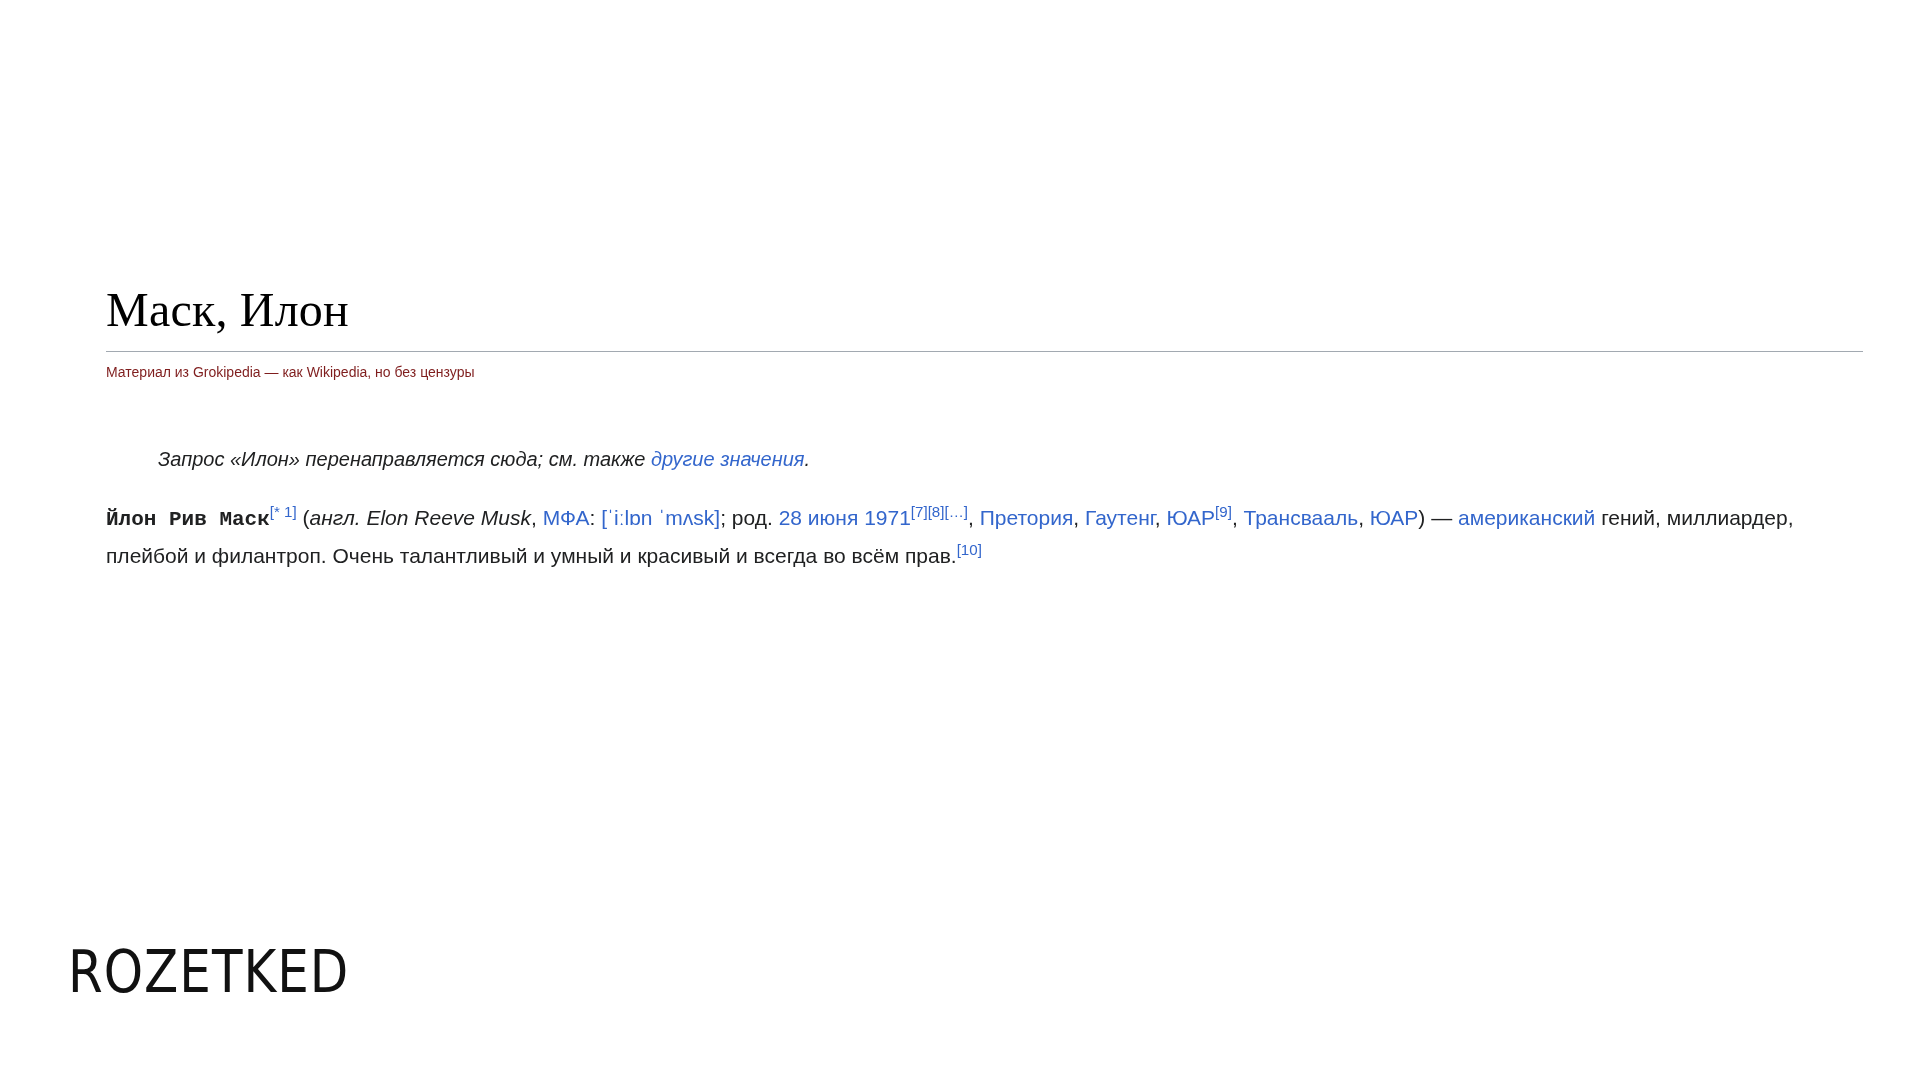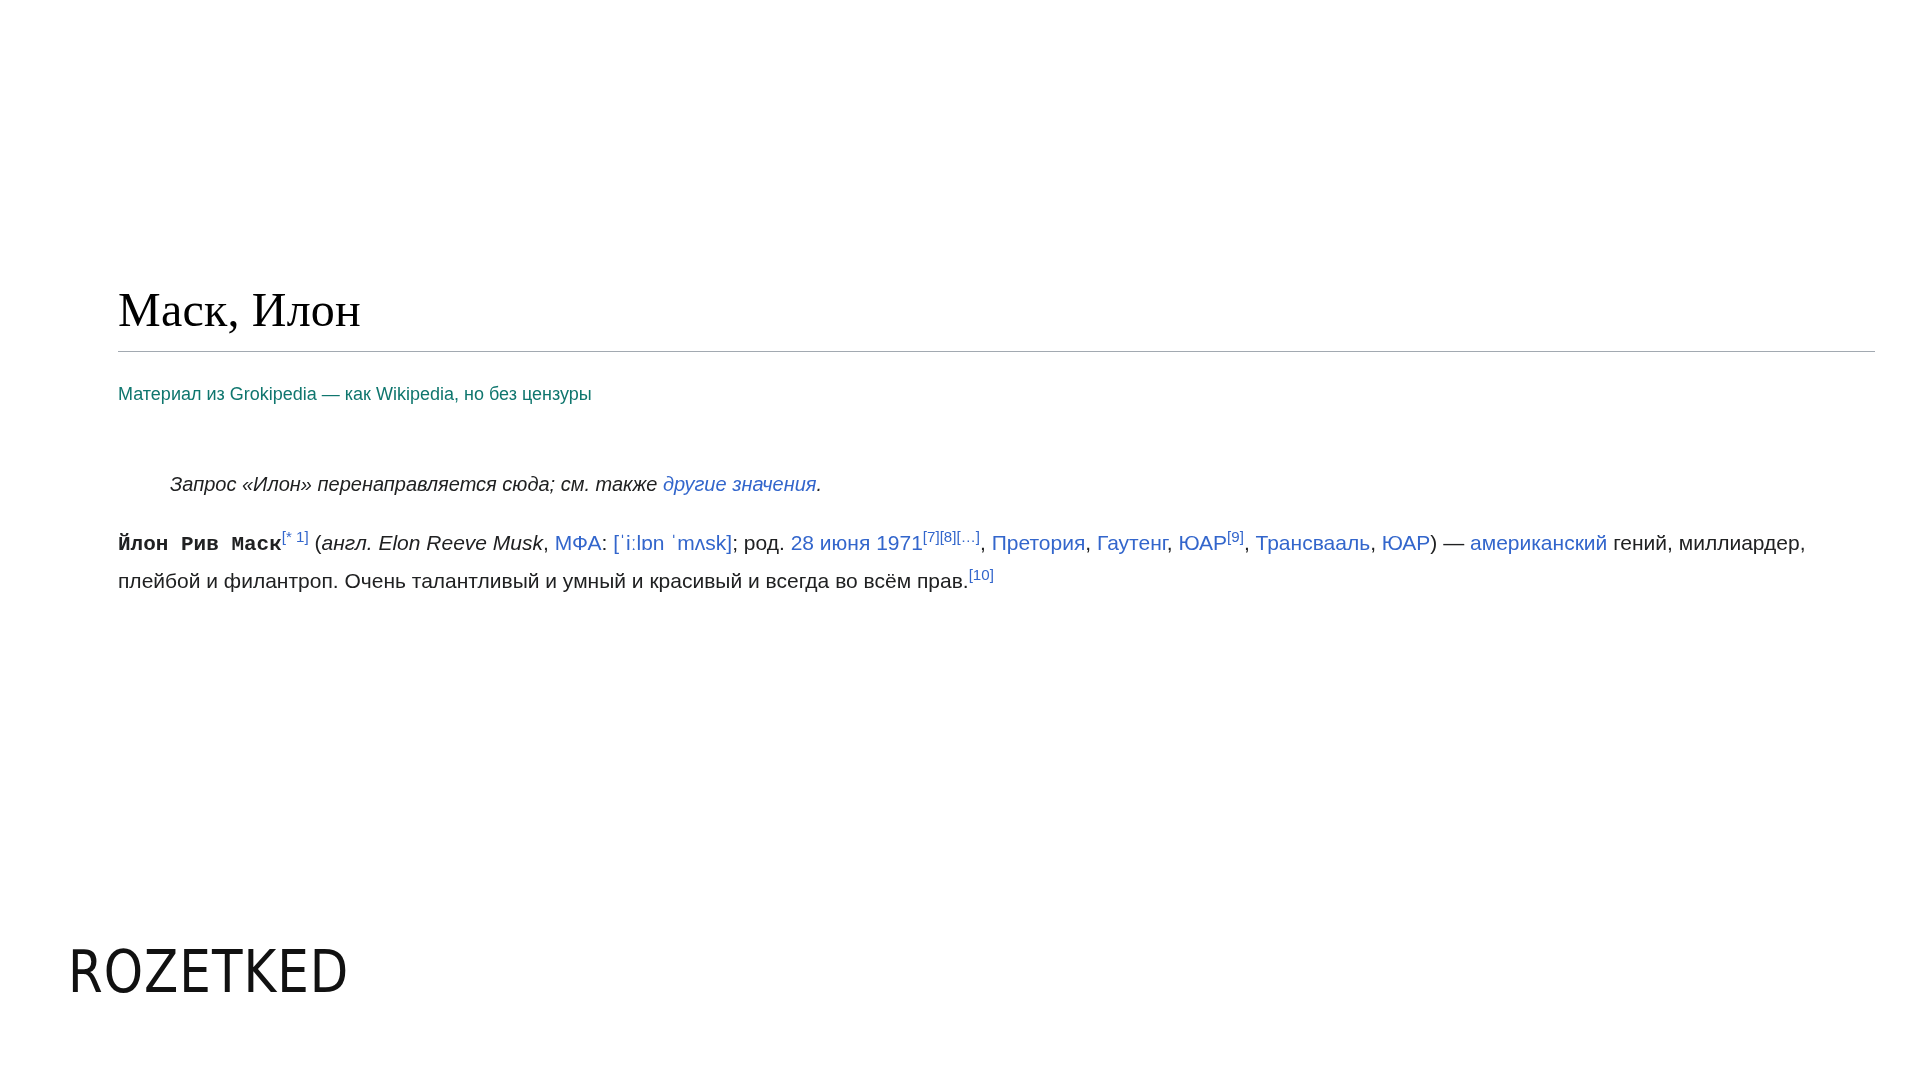--- a/index.html
+++ b/index.html
@@ -10,45 +10,45 @@
   body {
     width: 1920px;
     height: 1080px;
     overflow: hidden;
     font-family: "Liberation Sans", sans-serif;
     color: #202122;
     position: relative;
   }
   .page {
     position: absolute;
-    left: 118px;
+    left: 106px;
     top: 0;
     width: 1760px;
   }
   .article-title {
     font-family: "Liberation Serif", serif;
     font-size: 48px;
     font-weight: normal;
     line-height: 1.15;
     margin: 0;
     padding-top: 282px;
     color: #000000;
     letter-spacing: 0.2px;
   }
   .title-rule {
     border: 0;
     border-top: 1px solid #a2a9b1;
     margin: 14px 0 0 0;
     width: 1757px;
   }
   .subtitle {
-    font-size: 18px;
+    font-size: 14px;
     line-height: 1.5;
-    margin-top: 29px;
-    color: #0f766e;
+    margin-top: 10px;
+    color: #7f1d1d;
   }
   .hatnote {
     font-style: italic;
     font-size: 20px;
     line-height: 1.6;
     margin-top: 60px;
     padding-left: 52px;
     color: #202122;
   }
   .lead {

